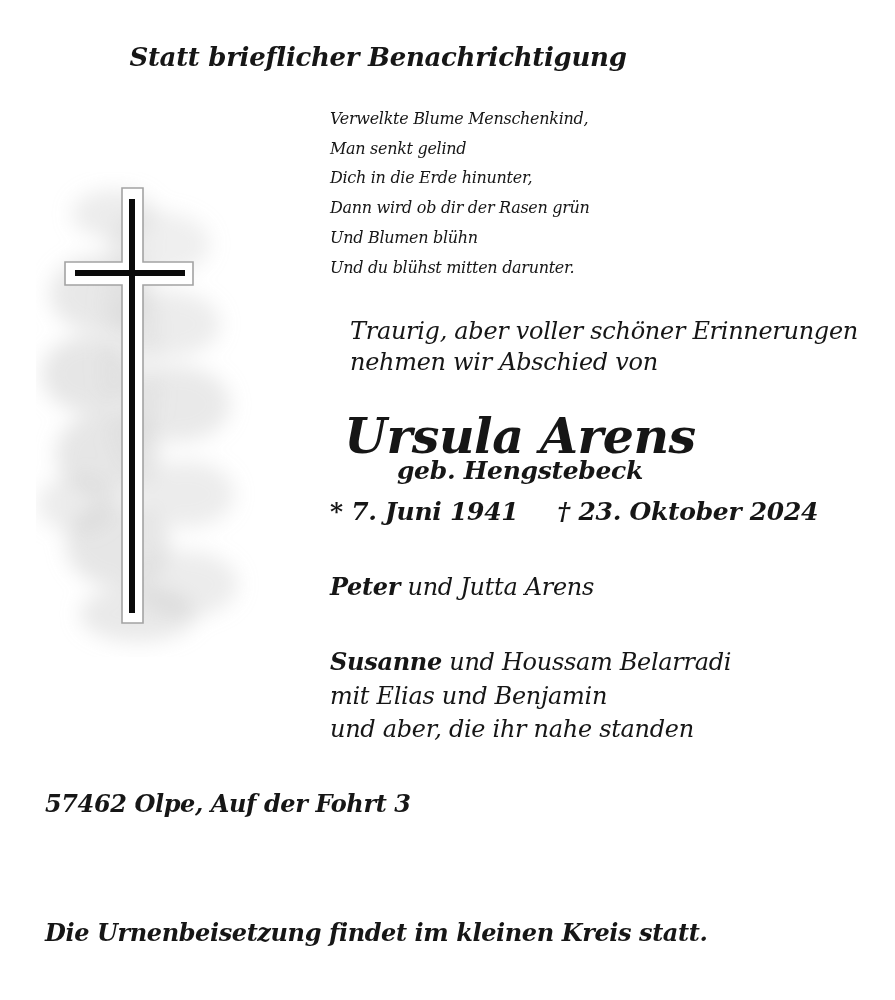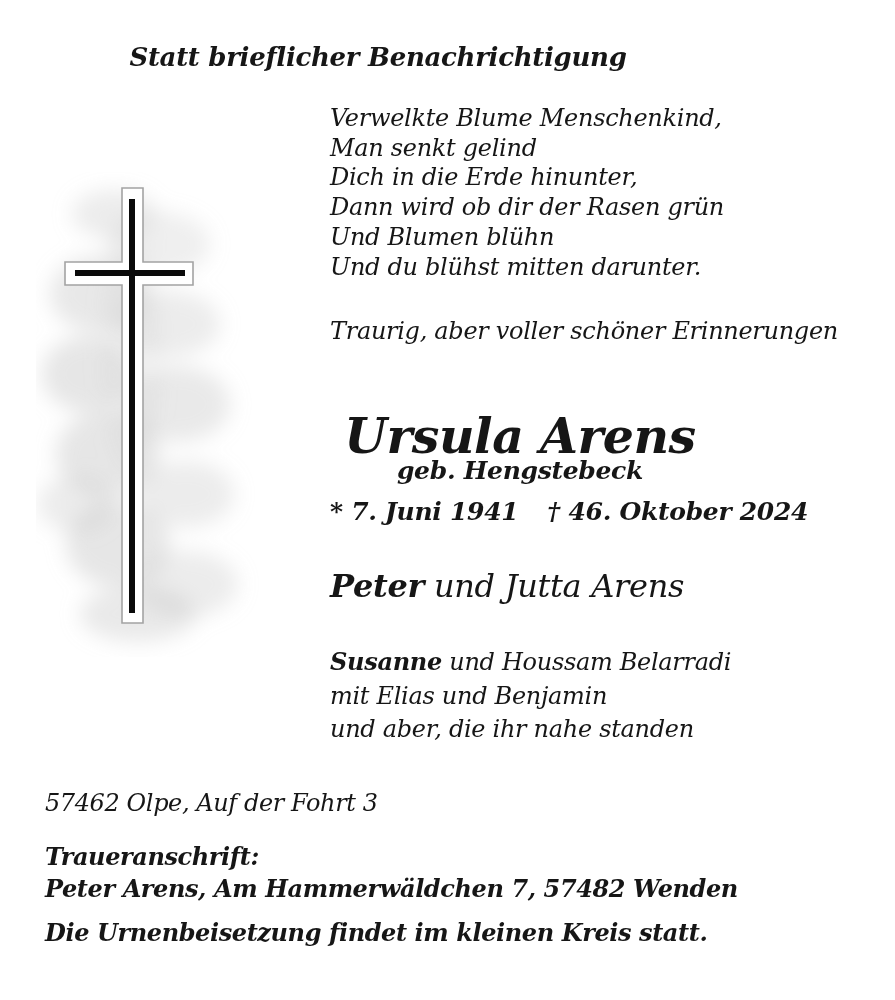--- a/index.html
+++ b/index.html
@@ -24,28 +24,28 @@
     left: 0;
     width: 756px;
     text-align: center;
     font-weight: bold;
     font-size: 26px;
     letter-spacing: -0.3px;
   }
   .poem {
     top: 104px;
     left: 330px;
-    font-size: 24px;
+    font-size: 16px;
     line-height: 29.7px;
     letter-spacing: -0.3px;
     white-space: nowrap;
   }
   .intro {
     top: 316px;
-    left: 330px;
+    left: 350px;
     font-size: 24px;
     line-height: 31px;
     letter-spacing: -0.3px;
     white-space: nowrap;
     font-style: italic;
   }
   .deceased-name {
     top: 392px;
     left: 290px;
     width: 460px;
@@ -63,49 +63,49 @@
     width: 460px;
     text-align: center;
     font-weight: bold;
     font-size: 25px;
     letter-spacing: -0.3px;
   }
   .dates {
     top: 497px;
     left: 330px;
     display: flex;
-    gap: 29px;
+    gap: 39px;
     font-weight: bold;
     font-size: 25px;
     letter-spacing: -0.3px;
     white-space: nowrap;
   }
   .mourners-1 {
     top: 570px;
     left: 330px;
-    font-size: 32px;
+    font-size: 24px;
     line-height: 33px;
     letter-spacing: -0.3px;
     white-space: nowrap;
     font-style: italic;
   }
   .mourners-2 {
     top: 645px;
     left: 330px;
     font-size: 24px;
     line-height: 33.5px;
     letter-spacing: -0.3px;
     white-space: nowrap;
   }
   .lead-name { font-weight: bold; }
 
   .residence {
     top: 789px;
     left: 45px;
-    font-weight: normal;
+    font-weight: bold;
     font-size: 24px;
     letter-spacing: -0.4px;
     white-space: nowrap;
     text-align: right;
   }
   .condolence {
     top: 841px;
     left: 45px;
     font-weight: bold;
     font-size: 24px;
@@ -168,43 +168,40 @@
     <div>Verwelkte Blume Menschenkind,</div>
     <div>Man senkt gelind</div>
     <div>Dich in die Erde hinunter,</div>
     <div>Dann wird ob dir der Rasen grün</div>
     <div>Und Blumen blühn</div>
     <div>Und du blühst mitten darunter.</div>
   </div>
 
   <div class="abs intro">
     <div>Traurig, aber voller schöner Erinnerungen</div>
+    <div>nehmen wir Abschied von</div>
   </div>
 
   <div class="abs deceased-name">Ursula Arens</div>
 
   <div class="abs maiden-name">geb. Hengstebeck</div>
 
   <div class="abs dates">
     <span>* 7. Juni 1941</span>
-    <span>† 46. Oktober 2024</span>
+    <span>† 23. Oktober 2024</span>
   </div>
 
   <div class="abs mourners-1">
     <div><span class="lead-name">Peter</span><span> und Jutta Arens</span></div>
   </div>
 
   <div class="abs mourners-2">
     <div><span class="lead-name">Susanne</span><span> und Houssam Belarradi</span></div>
     <div>mit Elias und Benjamin</div>
     <div>und aber, die ihr nahe standen</div>
   </div>
 
   <div class="abs residence">57462 Olpe, Auf der Fohrt 3</div>
 
-  <div class="abs condolence">
-    <div>Traueranschrift:</div>
-    <div>Peter Arens, Am Hammerwäldchen 7, 57482 Wenden</div>
-  </div>
 
   <div class="abs ceremony">Die Urnenbeisetzung findet im kleinen Kreis statt.</div>
 
 </div>
 
 </body></html>

